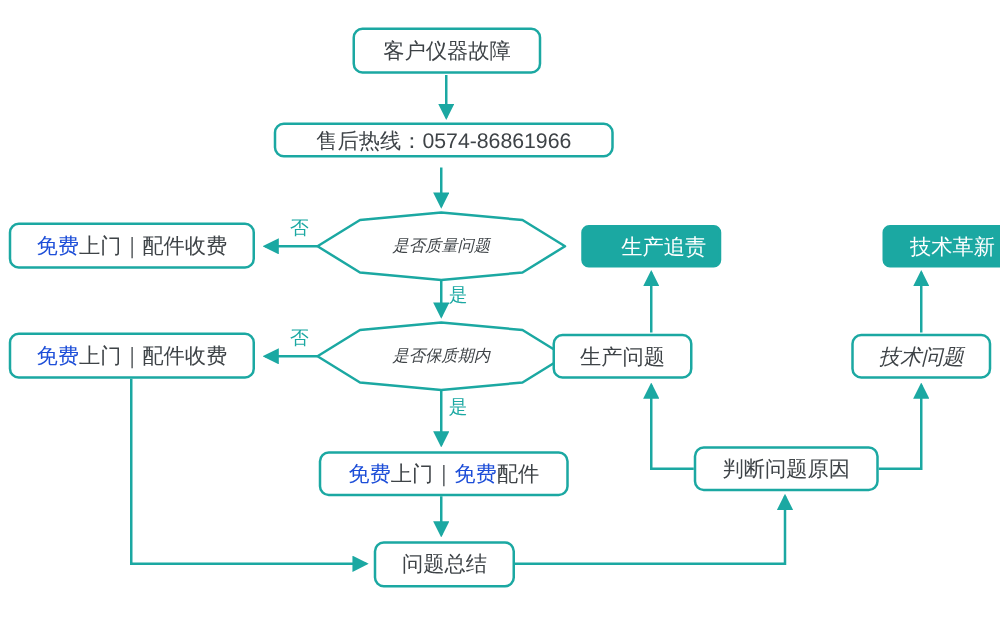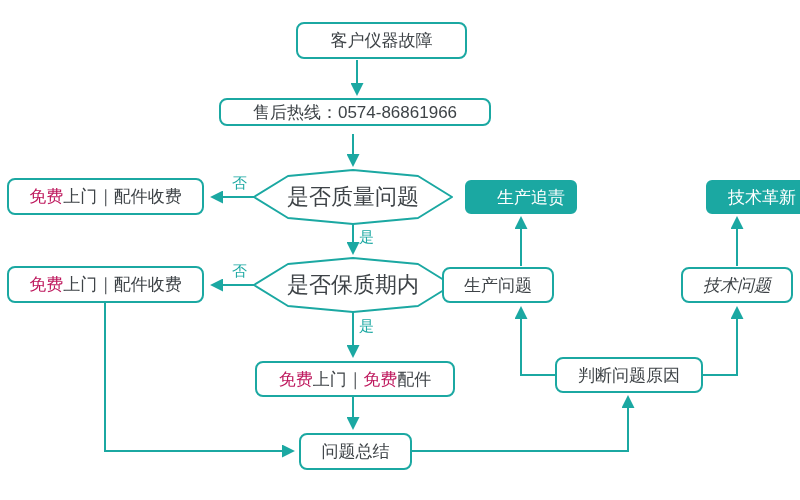--- a/index.html
+++ b/index.html
@@ -9,26 +9,26 @@
   }
   .canvas svg{position:absolute;left:0;top:0;}
   .node{
     position:absolute;box-sizing:border-box;display:flex;align-items:center;justify-content:center;
     background:#ffffff;border:2px solid #1ba8a2;border-radius:8px;
     font-size:17px;line-height:1;white-space:nowrap;z-index:2;
   }
   .node.filled{background:#1ba8a2;border-color:#1ba8a2;color:#ffffff;border-radius:6px;}
   .hex-label{
     position:absolute;display:flex;align-items:center;justify-content:center;
-    font-size:22px;white-space:nowrap;z-index:2;
+    font-size:13px;white-space:nowrap;z-index:2;font-style:italic;
   }
   .edge-label{
     position:absolute;font-size:15px;color:#1ba8a2;z-index:2;line-height:1;
   }
-  .accent{color:#be185d;font-weight:500;}
+  .accent{color:#1d4ed8;font-weight:500;}
 </style>
 </head>
 <body>
 
 <div class="canvas">
 
   <svg width="800" height="500" viewBox="0 0 800 500">
     <defs>
       <marker id="arw" viewBox="0 0 10 10" refX="8.5" refY="5" markerWidth="6.5" markerHeight="6.5" orient="auto-start-reverse">
         <path d="M0,0 L10,5 L0,10 Z" fill="#1ba8a2"></path>
@@ -48,21 +48,21 @@
       <line x1="353" y1="397" x2="353" y2="428" marker-end="url(#arw)"></line>
       <polyline points="105,303 105,451 293,451" marker-end="url(#arw)"></polyline>
       <polyline points="412,451 628,451 628,397" marker-end="url(#arw)"></polyline>
       <polyline points="555,375 521,375 521,308" marker-end="url(#arw)"></polyline>
       <polyline points="703,375 737,375 737,308" marker-end="url(#arw)"></polyline>
       <line x1="521" y1="266" x2="521" y2="218" marker-end="url(#arw)"></line>
       <line x1="737" y1="266" x2="737" y2="218" marker-end="url(#arw)"></line>
     </g>
   </svg>
 
-  <div class="node" style="left:296px;top:22px;width:171px;height:37px;">客户仪器故障</div>
+  <div class="node" style="left:282px;top:22px;width:151px;height:37px;">客户仪器故障</div>
 
   <div class="node" style="left:219px;top:98px;width:272px;height:28px;">售后热线：0574-86861966</div>
 
   <div class="hex-label" style="left:254px;top:172px;width:198px;height:50px;">是否质量问题</div>
 
   <div class="hex-label" style="left:254px;top:260px;width:198px;height:50px;">是否保质期内</div>
 
   <div class="node" style="left:7px;top:178px;width:197px;height:37px;">
     <span class="accent">免费</span>
       <span>上门｜配件收费</span>

